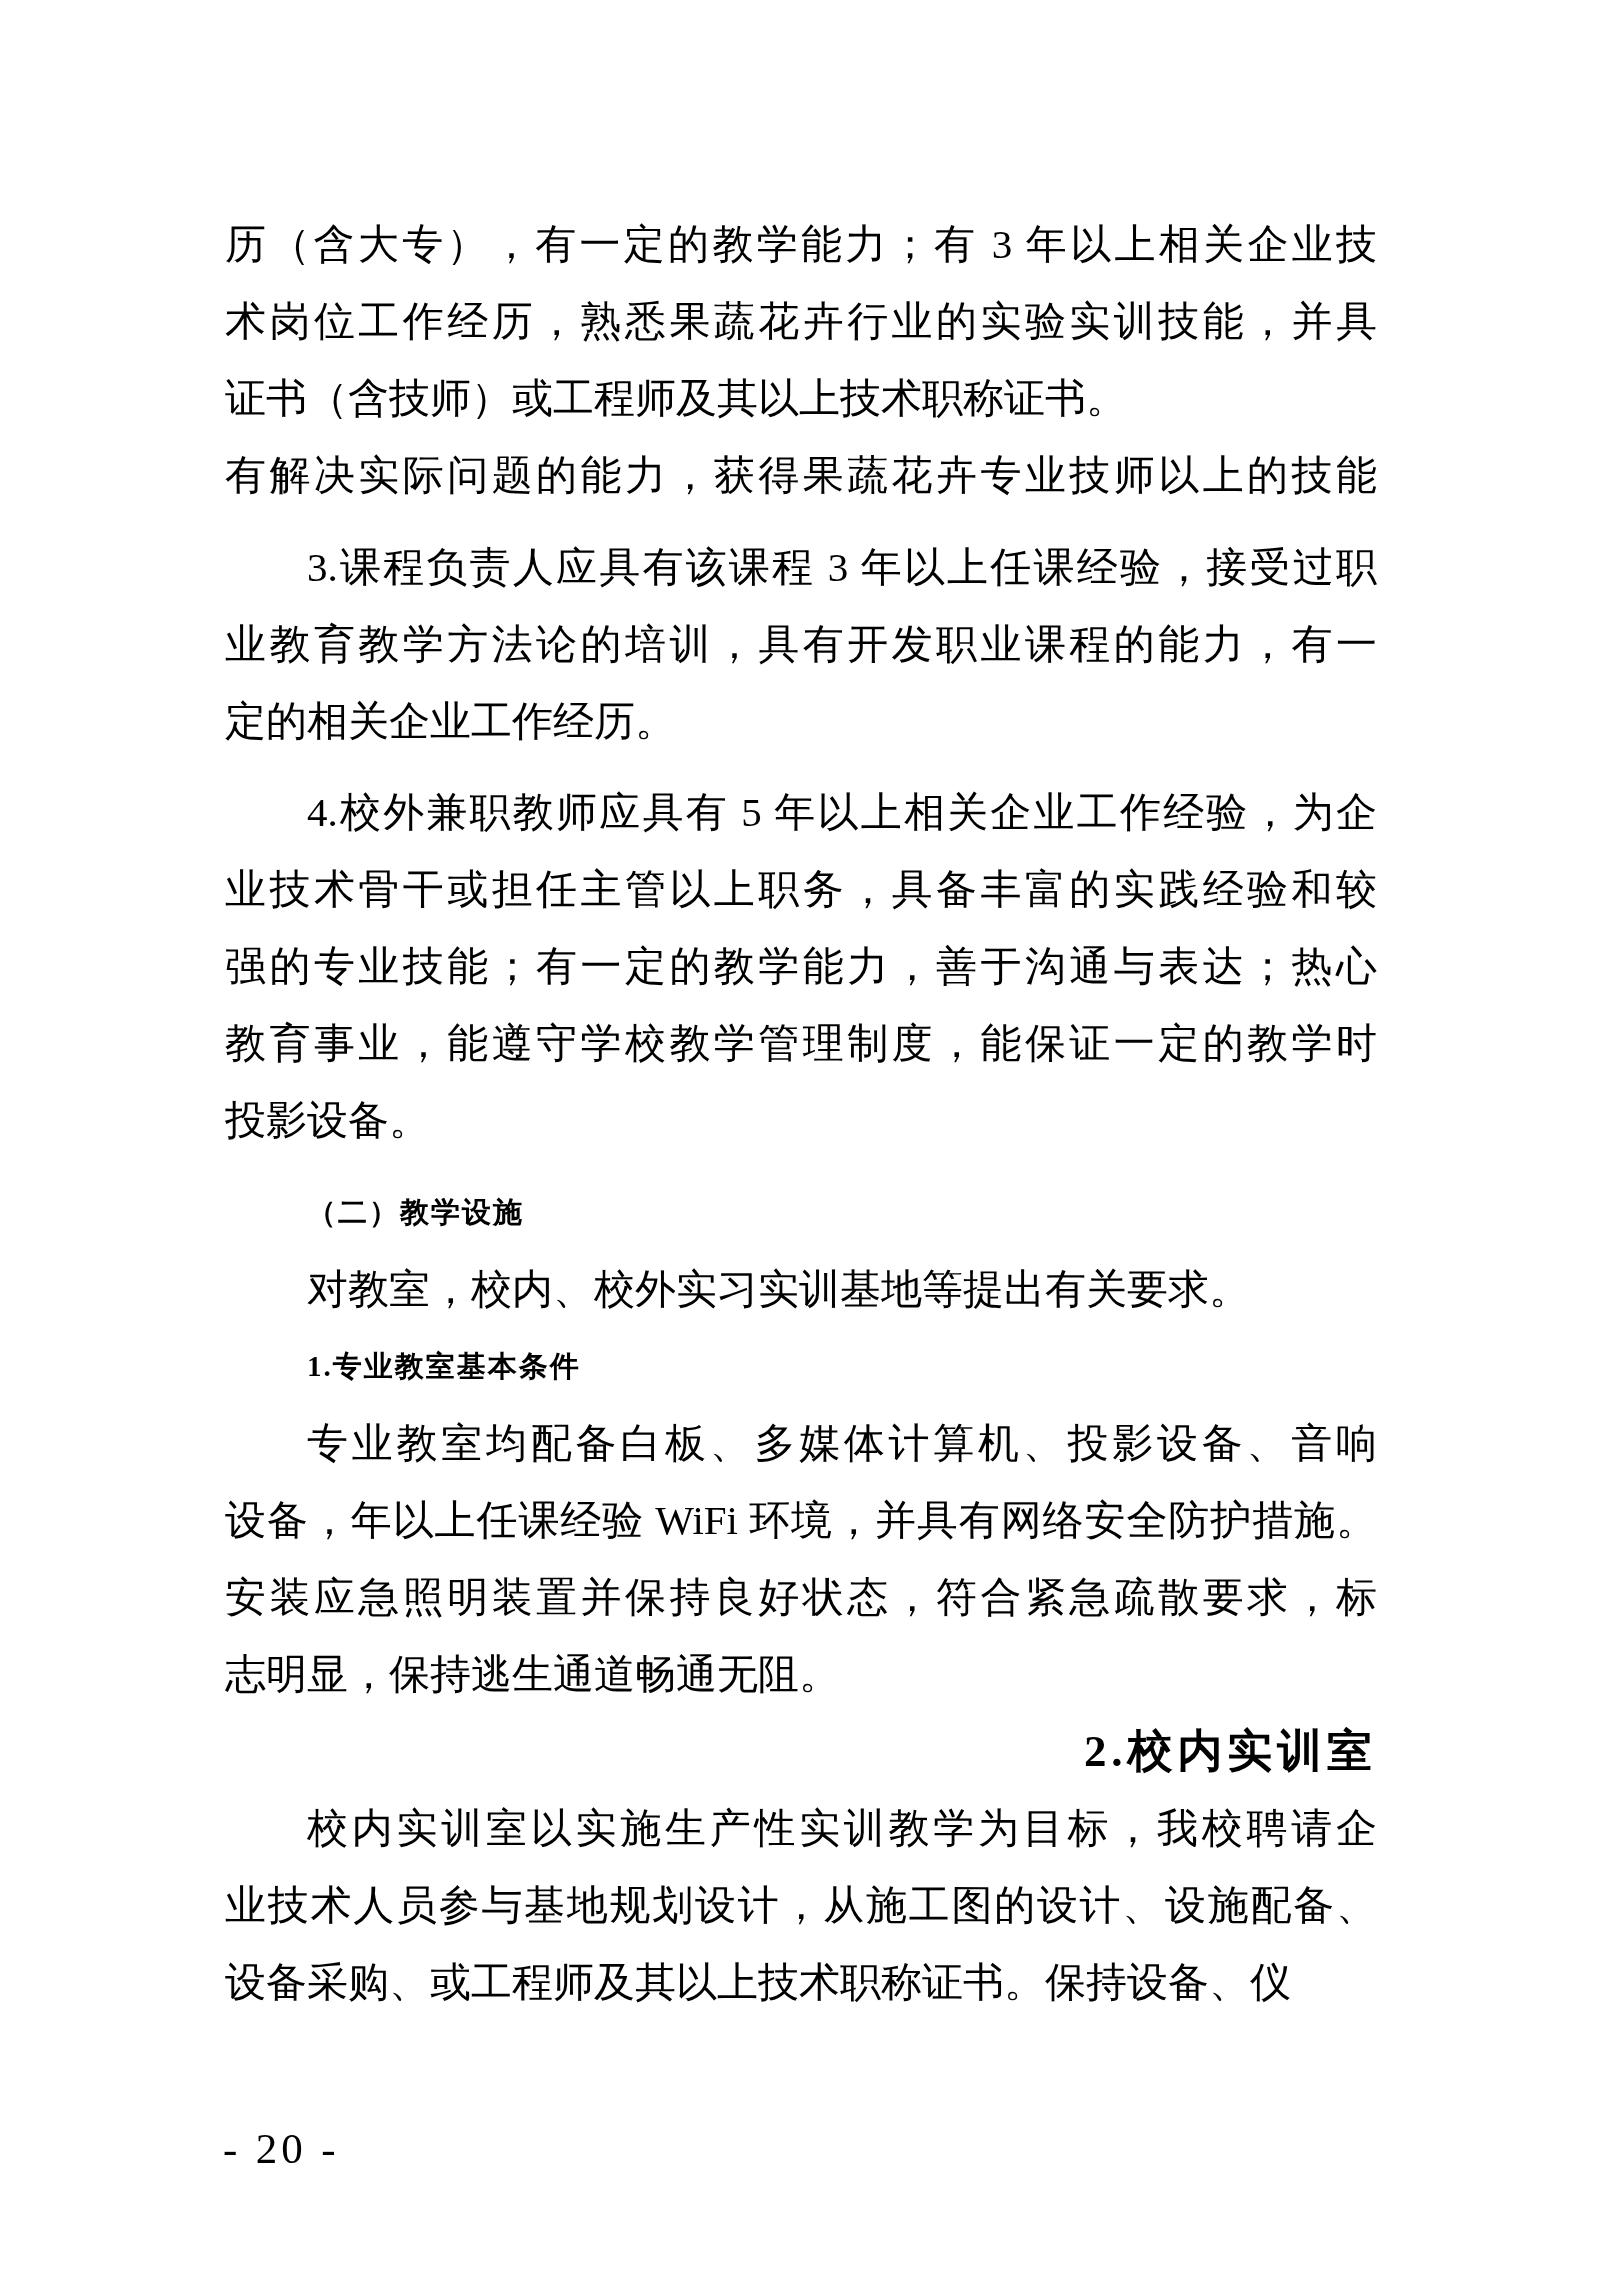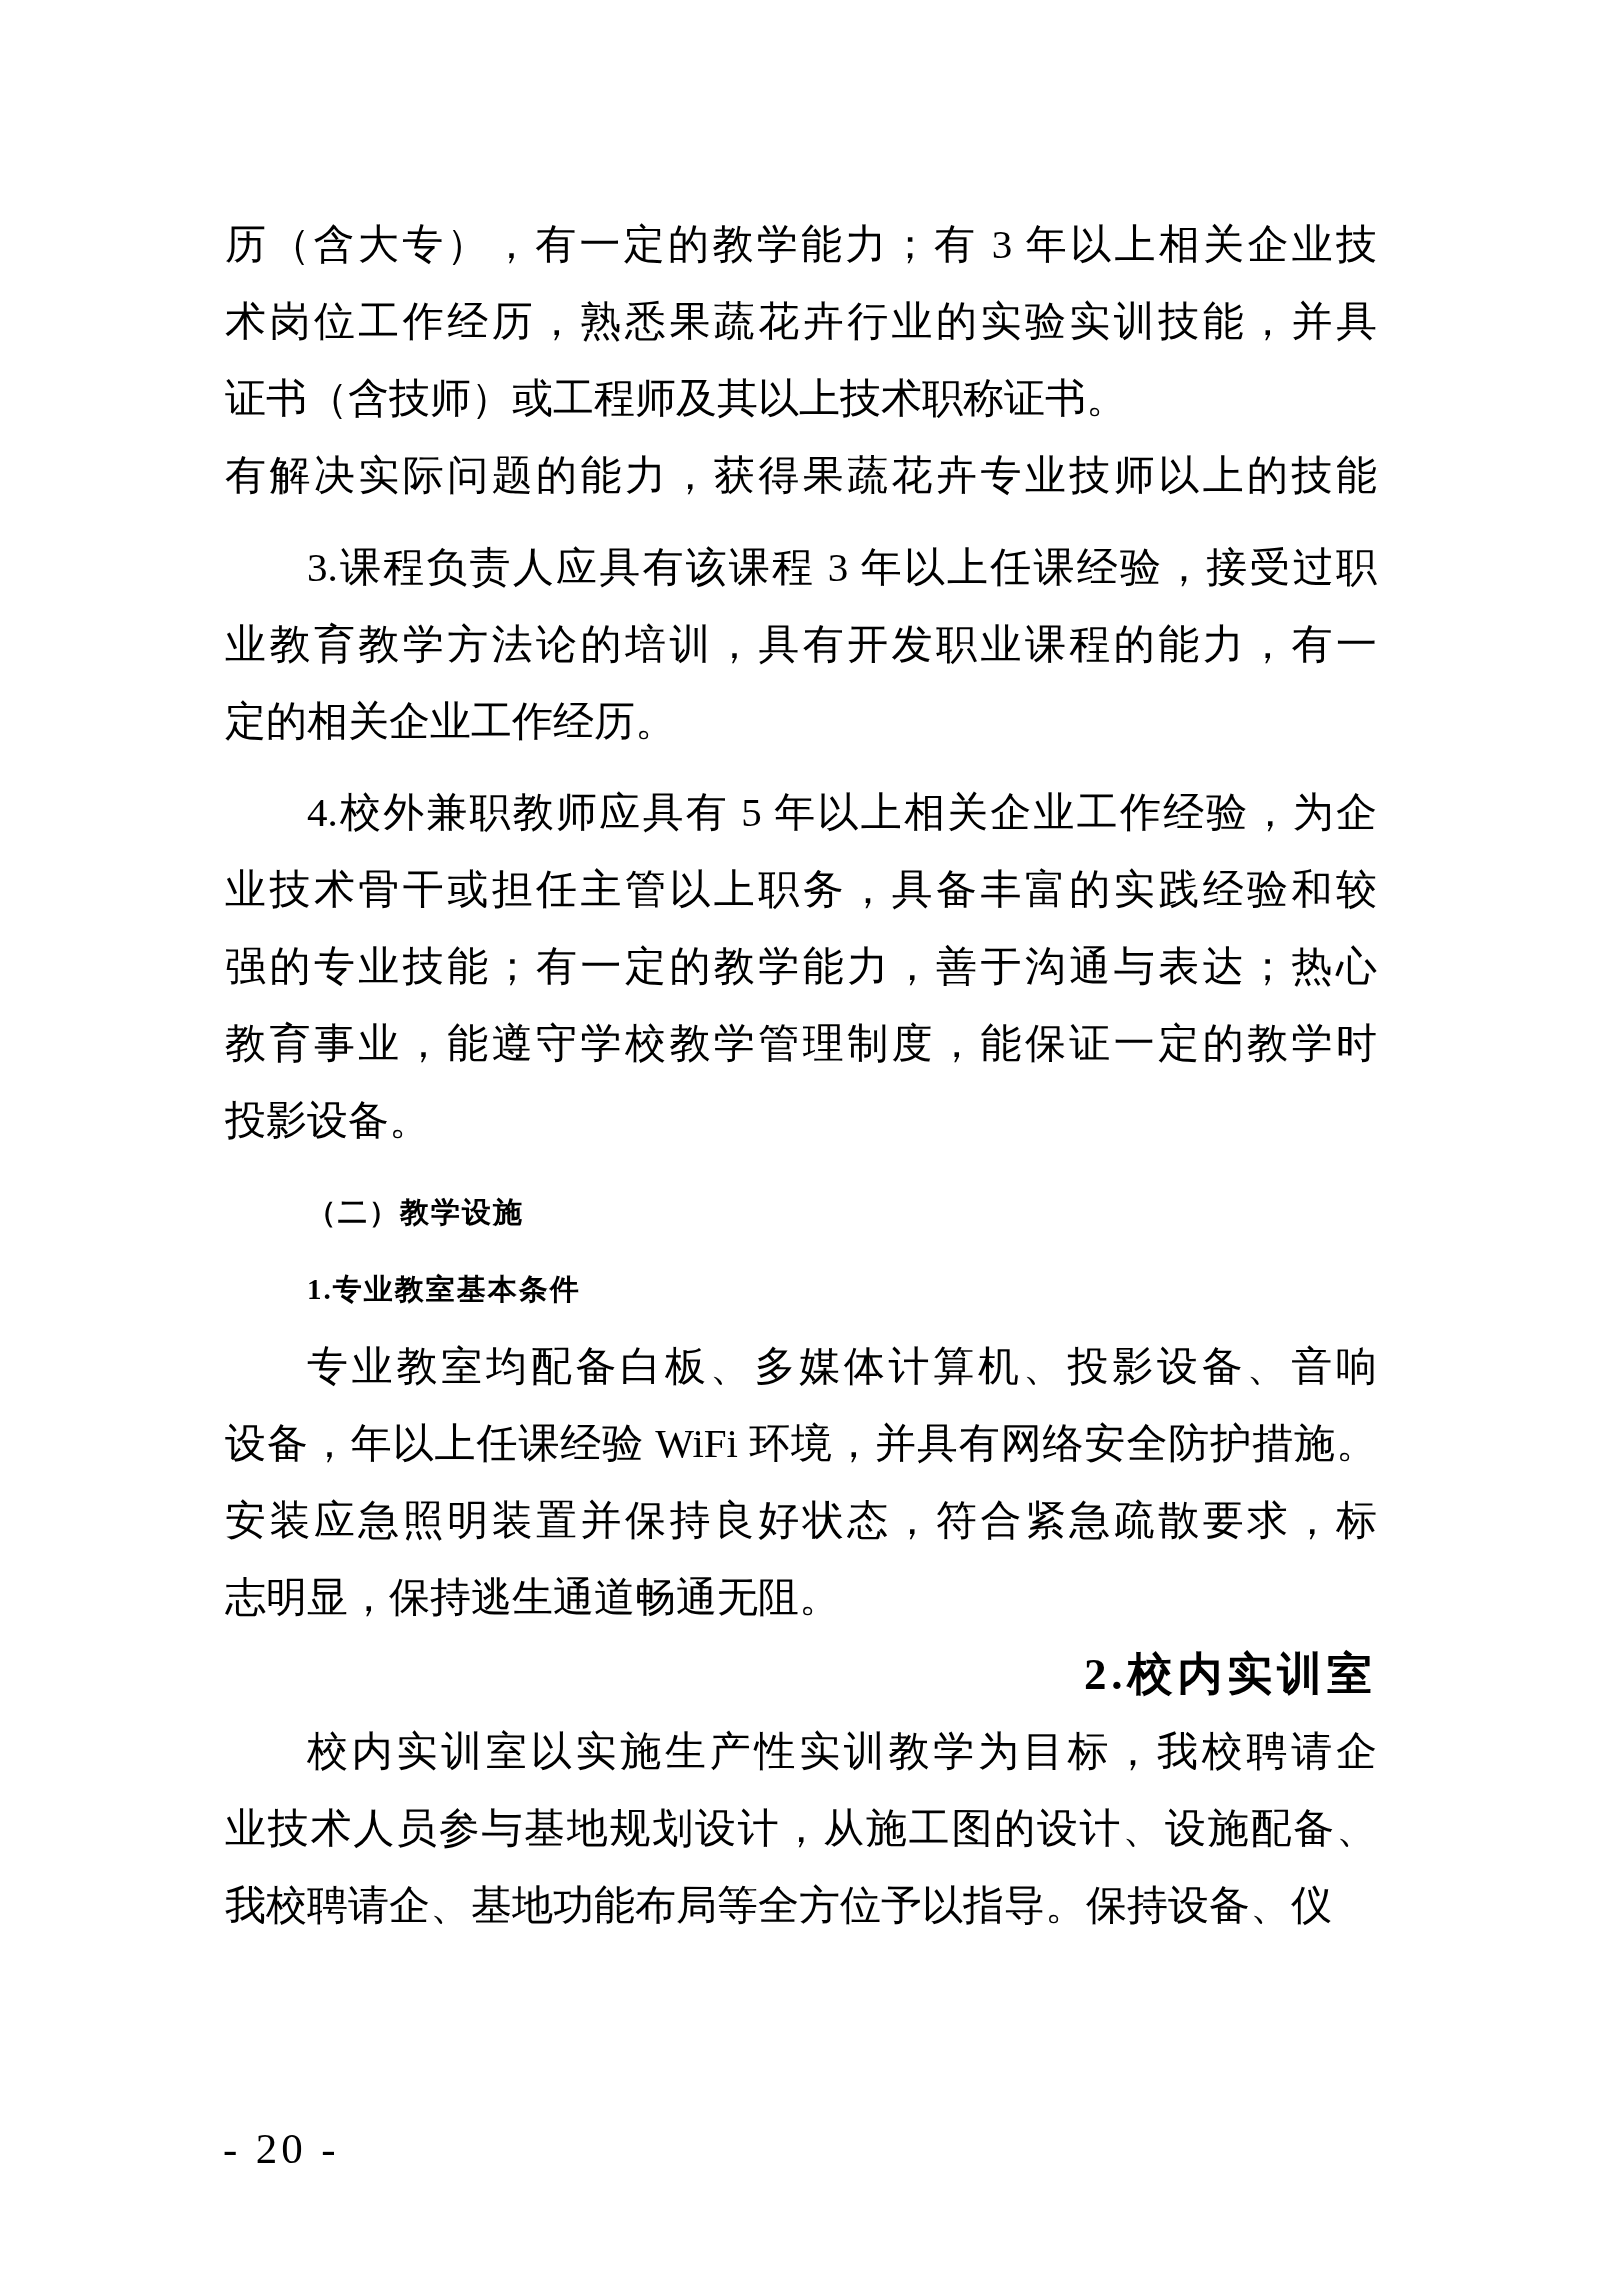--- a/index.html
+++ b/index.html
@@ -81,32 +81,35 @@
         <div class="line indent just">4.校外兼职教师应具有 5 年以上相关企业工作经验，为企</div>
         <div class="line just">业技术骨干或担任主管以上职务，具备丰富的实践经验和较</div>
         <div class="line just">强的专业技能；有一定的教学能力，善于沟通与表达；热心</div>
         <div class="line just">教育事业，能遵守学校教学管理制度，能保证一定的教学时</div>
         <div class="line">投影设备。</div>
       </div>
       <div class="block sp">
         <div class="line heading">（二）教学设施</div>
       </div>
       <div class="block">
+        <div class="line indent">对教室，校内、校外实习实训基地等提出有关要求。</div>
+      </div>
+      <div class="block">
         <div class="line heading">1.专业教室基本条件</div>
       </div>
       <div class="block">
         <div class="line indent just">专业教室均配备白板、多媒体计算机、投影设备、音响</div>
         <div class="line just">设备，年以上任课经验 WiFi 环境，并具有网络安全防护措施。</div>
         <div class="line just">安装应急照明装置并保持良好状态，符合紧急疏散要求，标</div>
         <div class="line">志明显，保持逃生通道畅通无阻。</div>
       </div>
       <div class="block">
         <div class="line heading wide">2.校内实训室</div>
       </div>
       <div class="block">
         <div class="line indent just">校内实训室以实施生产性实训教学为目标，我校聘请企</div>
         <div class="line just">业技术人员参与基地规划设计，从施工图的设计、设施配备、</div>
-        <div class="line">我校聘请企、基地功能布局等全方位予以指导。保持设备、仪</div>
+        <div class="line">设备采购、或工程师及其以上技术职称证书。保持设备、仪</div>
       </div>
     </div>
   <div class="page-number">- 20 -</div>
 </div>
 
 
 </body></html>

